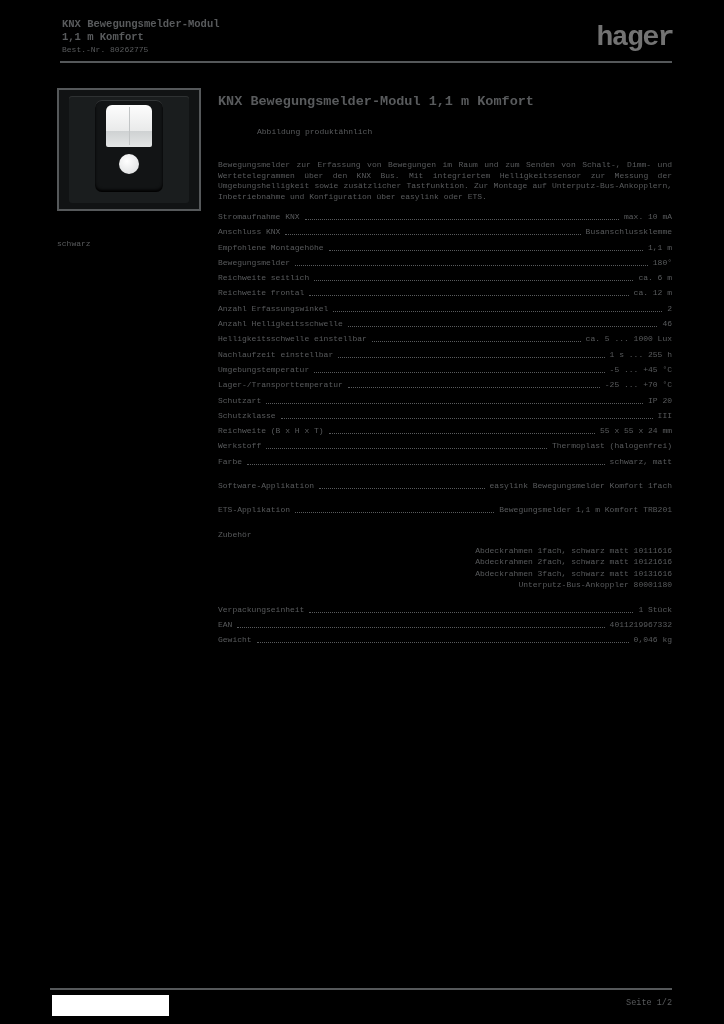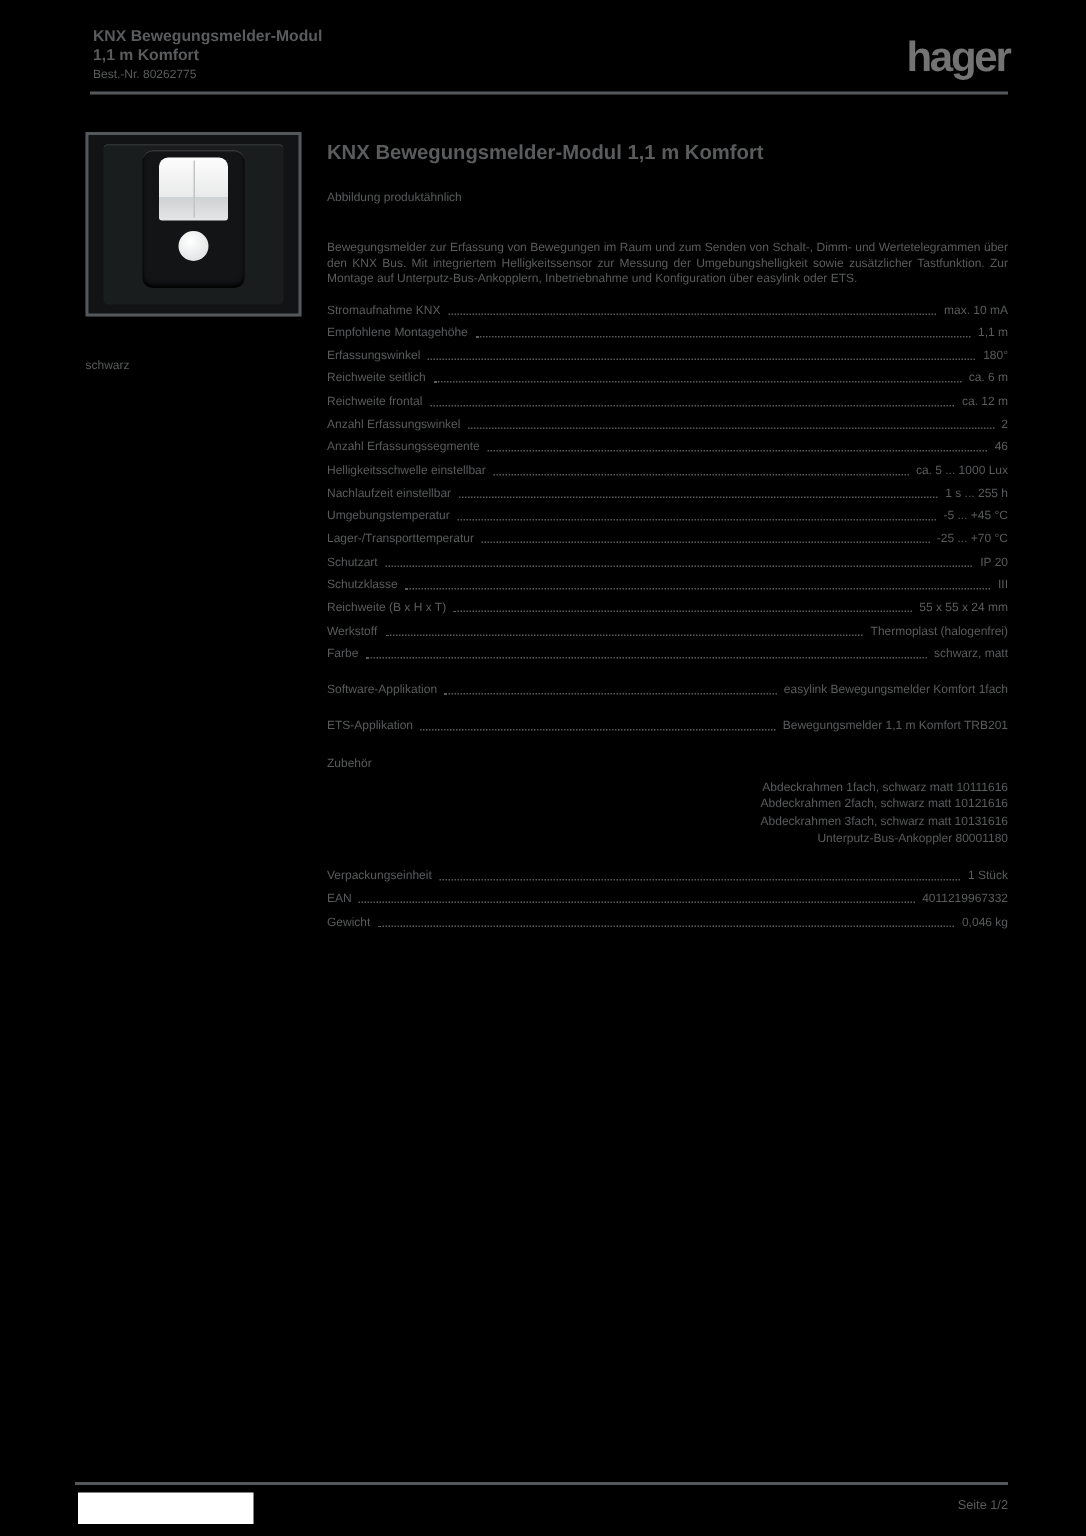--- a/index.html
+++ b/index.html
@@ -1,37 +1,37 @@
 <!DOCTYPE html>
 <html><head>
 <meta charset="utf-8">
 <style>
   html,body{margin:0;padding:0;background:#000;}
   .page{
     position:relative;width:724px;height:1024px;background:#000000;
-    font-family:Liberation Sans, sans-serif;color:#595b5d;overflow:hidden;
+    font-family:Liberation Mono, monospace;color:#595b5d;overflow:hidden;
   }
   
   .hdr-line1{position:absolute;left:62px;top:18px;font-size:10.5px;font-weight:bold;line-height:12px;color:#595b5d;}
   .hdr-line2{position:absolute;left:62px;top:31px;font-size:10.5px;font-weight:bold;line-height:12px;color:#595b5d;}
   .hdr-ref{position:absolute;left:62px;top:45px;font-size:8px;line-height:10px;color:#595b5d;}
   .logo{position:absolute;right:51px;top:22px;font-size:28px;font-weight:bold;letter-spacing:-1.5px;color:#737373;line-height:32px;}
   .rule-top{position:absolute;left:60px;right:52px;top:61px;height:2px;background:#55585a;}
   
   .prod{position:absolute;left:57px;top:88px;width:144px;height:123px;background:#111314;border:2px solid #55585a;box-sizing:border-box;}
   .prod .outer-frame{position:absolute;left:10px;top:6px;right:10px;bottom:6px;background:#1a1d1e;border-radius:3px;box-shadow:inset 0 1px 0 #2e3132;}
   .prod .plate{position:absolute;left:36px;top:10px;width:68px;height:92px;background:#121415;border-radius:7px;box-shadow:inset 0 1px 0 #323536, inset 0 -2px 3px #000;}
   .prod .window{position:absolute;left:47px;top:15px;width:46px;height:42px;background:linear-gradient(#fdfdfd,#e9eaea 62%,#cfd2d3 63%,#e4e6e6);border-radius:6px 6px 2px 2px;}
   .prod .window-split{position:absolute;left:50%;top:2px;bottom:2px;width:1px;background:#c2c5c6;}
   .prod .button{position:absolute;left:60px;top:64px;width:20px;height:20px;border-radius:50%;background:radial-gradient(circle at 40% 35%, #ffffff, #d9dbdc);}
   .prod-caption{position:absolute;left:57px;top:239px;font-size:8px;line-height:10px;color:#595b5d;}
   
   .col{position:absolute;left:218px;top:88px;width:454px;}
   .title{font-size:13.5px;font-weight:bold;line-height:16px;margin:6px 0 0 0;color:#595b5d;}
-  .illu-note{font-size:8px;line-height:10px;margin-top:17px;color:#595b5d;}
+  .illu-note{font-size:8px;line-height:10px;margin-top:17px;color:#595b5d;margin-left:39px;}
   .descr{font-size:8px;line-height:10.5px;margin-top:23px;text-align:justify;color:#595b5d;}
   .spec-list{margin-top:9px;}
   .spec-row{display:flex;align-items:flex-end;font-size:8px;line-height:11px;margin-bottom:4.3px;color:#595b5d;}
   .spec-row .lbl{white-space:nowrap;padding-right:3px;}
   .spec-row .leader{flex:1;border-bottom:1px dotted #595b5d;margin:0 2px 2px 2px;min-width:8px;}
   .spec-row .val{white-space:nowrap;padding-left:3px;text-align:right;}
   .spec-row.grp{margin-top:13px;}
   .acc-label{font-size:8px;line-height:11px;margin-top:14px;color:#595b5d;}
   .acc-block{margin-top:5px;text-align:right;font-size:8px;line-height:11.5px;color:#595b5d;}
   
@@ -66,46 +66,51 @@
     <div class="illu-note">Abbildung produktähnlich</div>
     <div class="descr">Bewegungsmelder zur Erfassung von Bewegungen im Raum und zum Senden von Schalt-, Dimm- und Wertetelegrammen über den KNX Bus. Mit integriertem Helligkeitssensor zur Messung der Umgebungshelligkeit sowie zusätzlicher Tastfunktion. Zur Montage auf Unterputz-Bus-Ankopplern, Inbetriebnahme und Konfiguration über easylink oder ETS.</div>
 
     <div class="spec-list">
       <div class="spec-row">
           <span class="lbl">Stromaufnahme KNX</span>
           <span class="leader"></span>
           <span class="val">max. 10 mA</span>
         </div>
       <div class="spec-row">
+          <span class="lbl">Anschluss KNX</span>
+          <span class="leader"></span>
+          <span class="val">Busanschlussklemme</span>
+        </div>
+      <div class="spec-row">
           <span class="lbl">Empfohlene Montagehöhe</span>
           <span class="leader"></span>
           <span class="val">1,1 m</span>
         </div>
       <div class="spec-row">
-          <span class="lbl">Erfassungswinkel</span>
+          <span class="lbl">Bewegungsmelder</span>
           <span class="leader"></span>
           <span class="val">180°</span>
         </div>
       <div class="spec-row">
           <span class="lbl">Reichweite seitlich</span>
           <span class="leader"></span>
           <span class="val">ca. 6 m</span>
         </div>
       <div class="spec-row">
           <span class="lbl">Reichweite frontal</span>
           <span class="leader"></span>
           <span class="val">ca. 12 m</span>
         </div>
       <div class="spec-row">
           <span class="lbl">Anzahl Erfassungswinkel</span>
           <span class="leader"></span>
           <span class="val">2</span>
         </div>
       <div class="spec-row">
-          <span class="lbl">Anzahl Erfassungssegmente</span>
+          <span class="lbl">Anzahl Helligkeitsschwelle</span>
           <span class="leader"></span>
           <span class="val">46</span>
         </div>
       <div class="spec-row">
           <span class="lbl">Helligkeitsschwelle einstellbar</span>
           <span class="leader"></span>
           <span class="val">ca. 5 ... 1000 Lux</span>
         </div>
       <div class="spec-row">
           <span class="lbl">Nachlaufzeit einstellbar</span>

